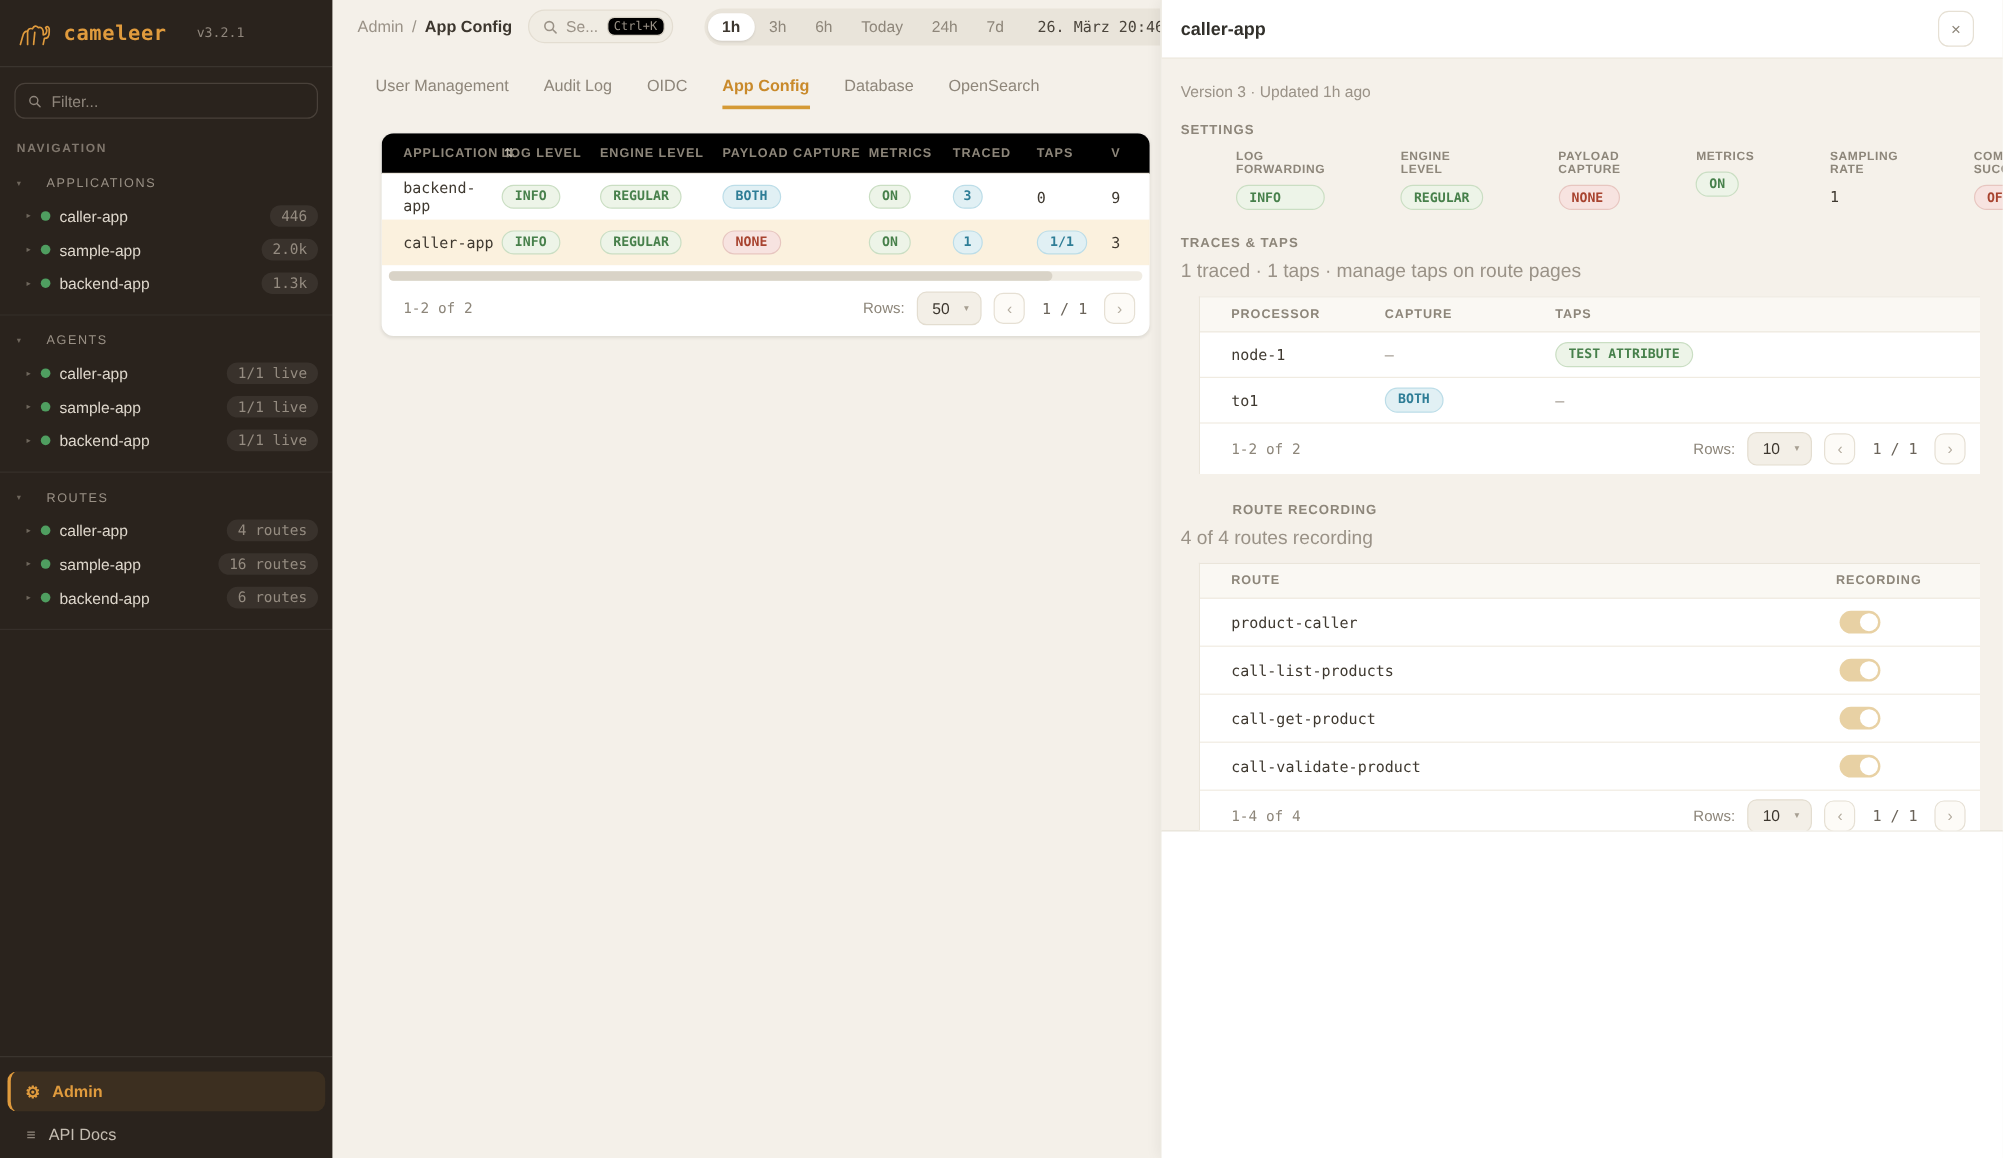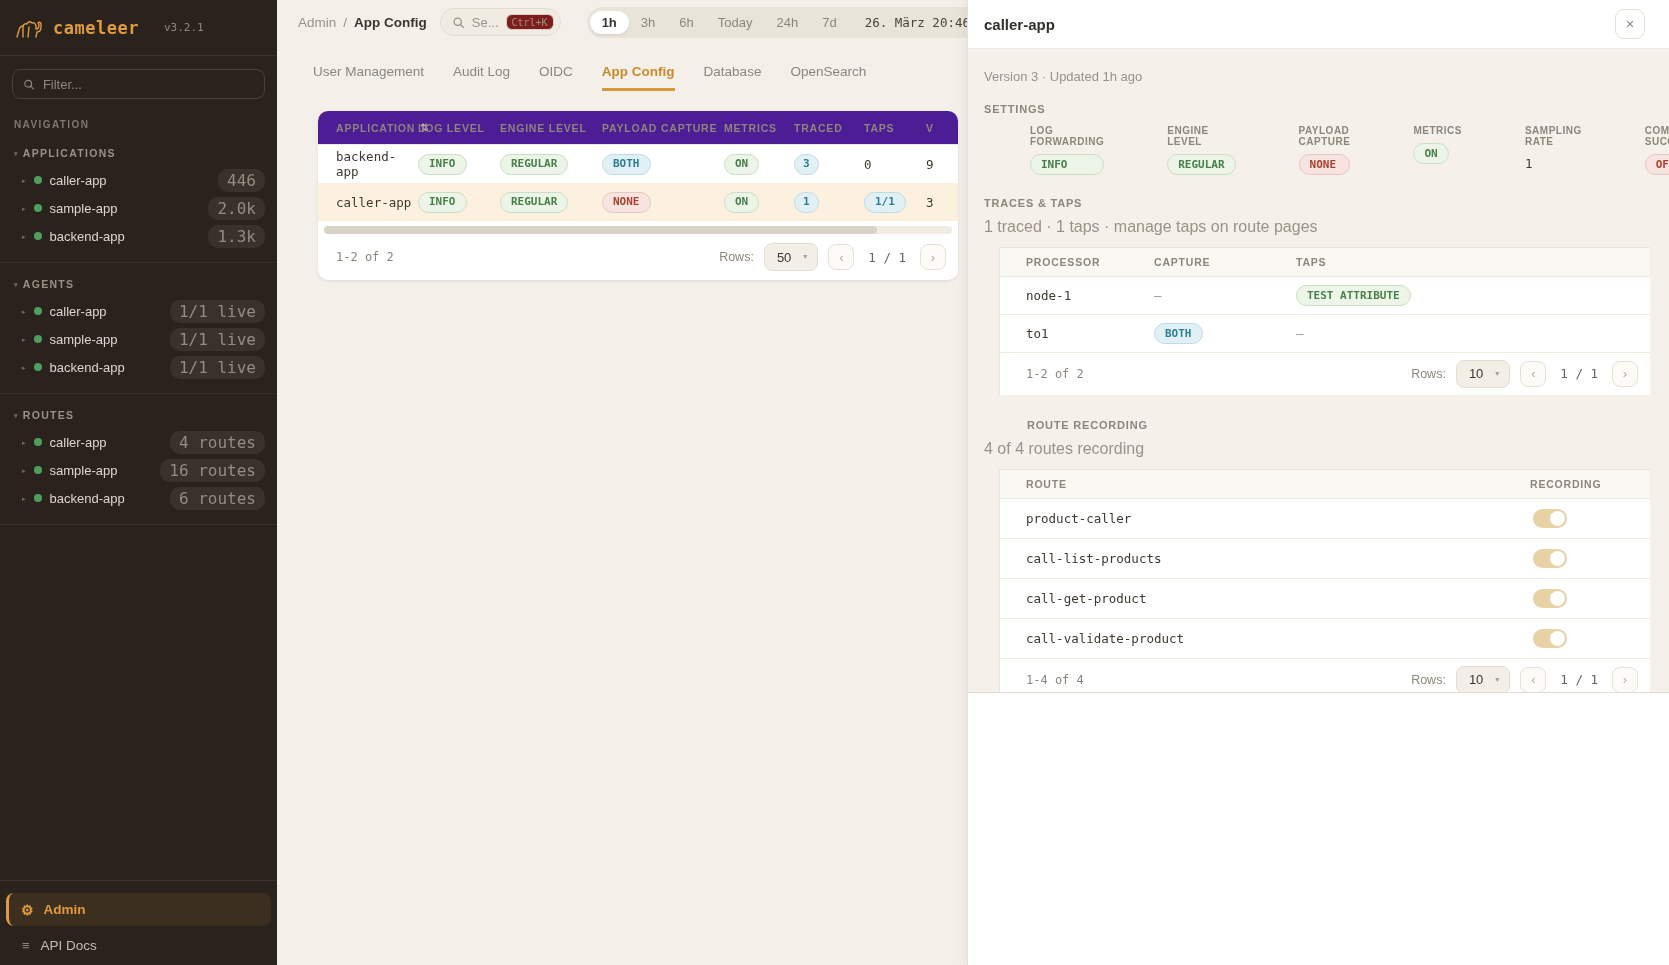--- a/index.html
+++ b/index.html
@@ -11,51 +11,51 @@
   .sidebar { width:277px; flex-shrink:0; background:#2a231d; color:#cfc7bc; display:flex; flex-direction:column; }
   .logo-row { height:56px; display:flex; align-items:center; gap:9px; padding:0 14px; border-bottom:1px solid rgba(255,255,255,0.08); flex-shrink:0;}
   .brand { color:#e09b3d; font-family:"DejaVu Sans Mono", monospace; font-weight:bold; font-size:17px; letter-spacing:.5px; }
   .brand-version { color:#8f867c; font-family:"DejaVu Sans Mono", monospace; font-size:11px; margin-left:16px;}
   .filter-box { margin:13px 12px 0; border:1px solid #49413a; border-radius:9px; height:30px; display:flex; align-items:center; gap:8px; padding:0 10px; }
   .filter-box input { background:transparent; border:none; outline:none; color:#cfc7bc; font-size:13px; width:100%; font-family:"Liberation Sans", sans-serif;}
   .filter-box input::placeholder { color:#8f867c; }
   .nav-label { margin:20px 14px 2px; font-size:10px; font-weight:bold; letter-spacing:1.4px; color:#80776d; }
   .section { padding:10px 0 12px; border-bottom:1px solid rgba(255,255,255,0.06); }
   .section:last-of-type { border-bottom:none; }
-  .section-header { display:flex; align-items:center; gap:4px; padding:5px 14px 7px; color:#9a9186; font-size:10.5px; font-weight:bold; letter-spacing:1.3px;text-align:right; }
+  .section-header { display:flex; align-items:center; gap:20px; padding:5px 14px 7px; color:#9a9186; font-size:10.5px; font-weight:normal; letter-spacing:1.3px;text-align:right; }
   .caret { font-size:7px; color:#6e665c; line-height:1; }
   .side-item { display:flex; align-items:center; gap:8px; padding:5px 12px 5px 22px; font-size:13px; color:#ded7cc; height:28px; cursor:pointer;}
   .dot { width:8px; height:8px; border-radius:50%; background:#4f9e60; flex-shrink:0;}
-  .side-badge { margin-left:auto; background:rgba(255,255,255,0.07); border-radius:10px; padding:2px 9px; font-family:"DejaVu Sans Mono", monospace; font-size:16px; color:#958c81; }
+  .side-badge { margin-left:auto; background:rgba(255,255,255,0.07); border-radius:10px; padding:2px 9px; font-family:"DejaVu Sans Mono", monospace; font-size:12px; color:#958c81; }
   .sidebar-footer { margin-top:auto; border-top:1px solid rgba(255,255,255,0.08); padding:12px 6px 10px; }
   .admin-item { display:flex; align-items:center; gap:10px; background:rgba(224,155,61,0.10); border-left:3px solid #e09b3d; border-radius:8px; padding:9px 12px; color:#e09b3d; font-weight:bold; font-size:13.5px; cursor:pointer;}
   .gear { font-size:14px; line-height:1; }
   .apidocs-item { display:flex; align-items:center; gap:11px; padding:12px 12px 2px 16px; color:#c4bcb1; font-size:13.5px; cursor:pointer;}
   .menu-icon { font-size:13px; color:#8f867c; }
 
   
   .center { flex:1; min-width:0; display:flex; flex-direction:column; overflow:hidden; }
   .topbar { height:44px; display:flex; align-items:center; gap:13px; padding-left:21px; white-space:nowrap; flex-shrink:0; }
   .breadcrumb { font-size:13.5px; color:#9a9287; display:flex; gap:7px; align-items:center;}
   .crumb-current { color:#3c362e; font-weight:bold; }
   .search-pill { display:flex; align-items:center; gap:7px; border:1px solid #e3ddd1; background:#f0ece3; border-radius:16px; height:28px; padding:0 6px 0 11px; color:#9a9287; font-size:13px; cursor:pointer;}
-  .kbd { border:1px solid #d8d2c6; border-radius:6px; font-family:"DejaVu Sans Mono", monospace; font-size:10px; padding:1.5px 5px; color:#9a9287; background:#7f1d1d; }
+  .kbd { border:1px solid #d8d2c6; border-radius:6px; font-family:"DejaVu Sans Mono", monospace; font-size:10px; padding:1.5px 5px; color:#9a9287; background:#000000; }
   .tb-divider { width:1px; height:22px; background:#ddd7cb; }
   .segmented { display:flex; align-items:center; background:#e9e4da; border-radius:17px; padding:3px; height:31px; }
   .seg-btn { padding:4px 12px; font-size:13px; color:#8e867a; border-radius:13px; cursor:pointer;}
   .seg-btn.active { background:#fff; color:#3c362e; font-weight:bold; box-shadow:0 1px 2px rgba(0,0,0,0.10); }
   .seg-time { font-family:"DejaVu Sans Mono", monospace; font-size:12.5px; color:#4a443b; padding:0 12px 0 16px; display:flex; gap:9px; align-items:center; cursor:pointer;}
   .seg-sep { color:#9a9287; }
 
   .tabs { display:flex; gap:29px; padding:20px 0 0 36px; font-size:13.5px; color:#8e867a; flex-shrink:0;}
   .tab { padding-bottom:9px; border-bottom:3px solid transparent; cursor:pointer;}
   .tab.active { color:#c98a2b; font-weight:bold; border-bottom-color:#d59a35; }
 
   .card { margin:20px 0 0 41px; width:640px; background:#fff; border-radius:10px; box-shadow:0 1px 3px rgba(28,25,23,0.10); overflow:hidden; flex-shrink:0;}
-  .t-head { display:flex; align-items:center; background:#4c1d95; border-bottom:1px solid #eee9df; height:34px; width:662px; }
+  .t-head { display:flex; align-items:center; background:#000000; border-bottom:1px solid #eee9df; height:34px; width:662px; }
   .th { font-size:10.5px; font-weight:bold; letter-spacing:.8px; color:#8d867a; display:flex; align-items:center; gap:5px;}
   .sort-icon { font-size:10px; color:#b9b2a5; }
   .col-app { width:100px; padding-left:18px; }
   .col-log { width:82px; }
   .col-eng { width:102px; }
   .col-pay { width:122px; }
   .col-met { width:70px; }
   .col-tra { width:70px; }
   .col-tap { width:62px; }
   .col-v   { width:50px; }

